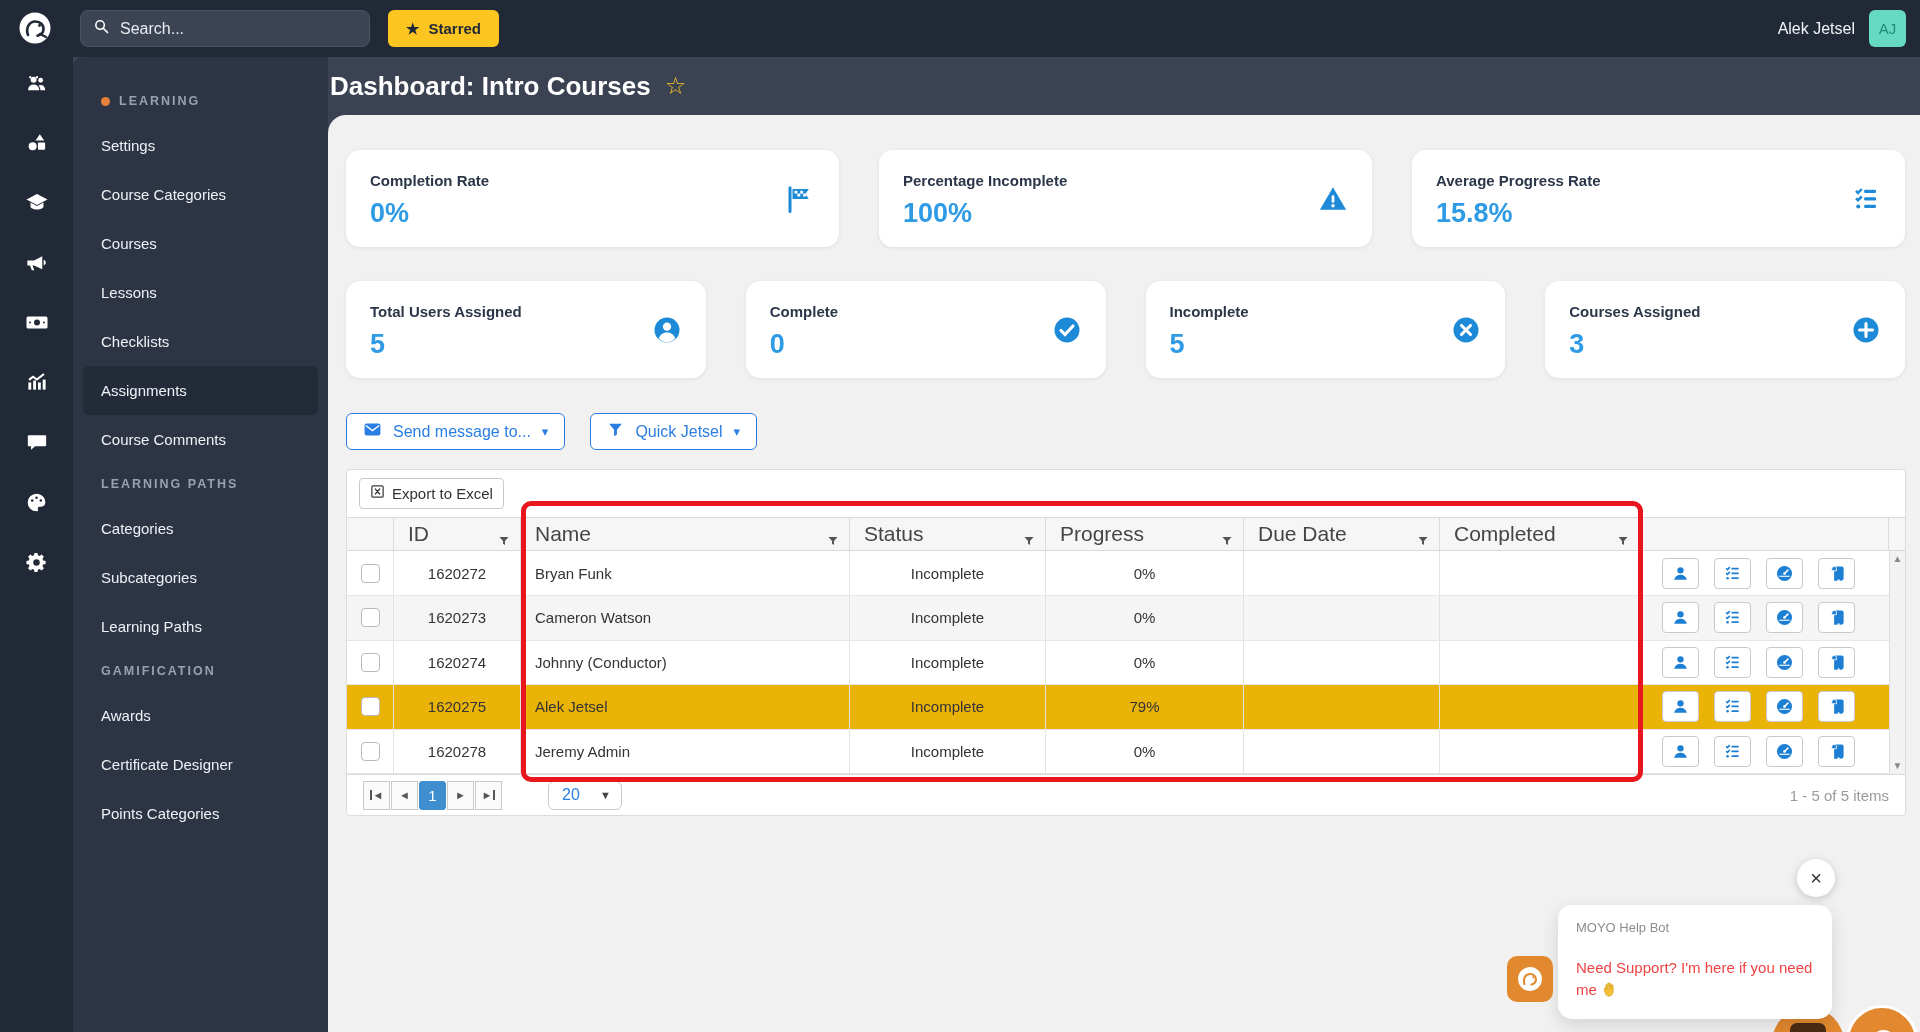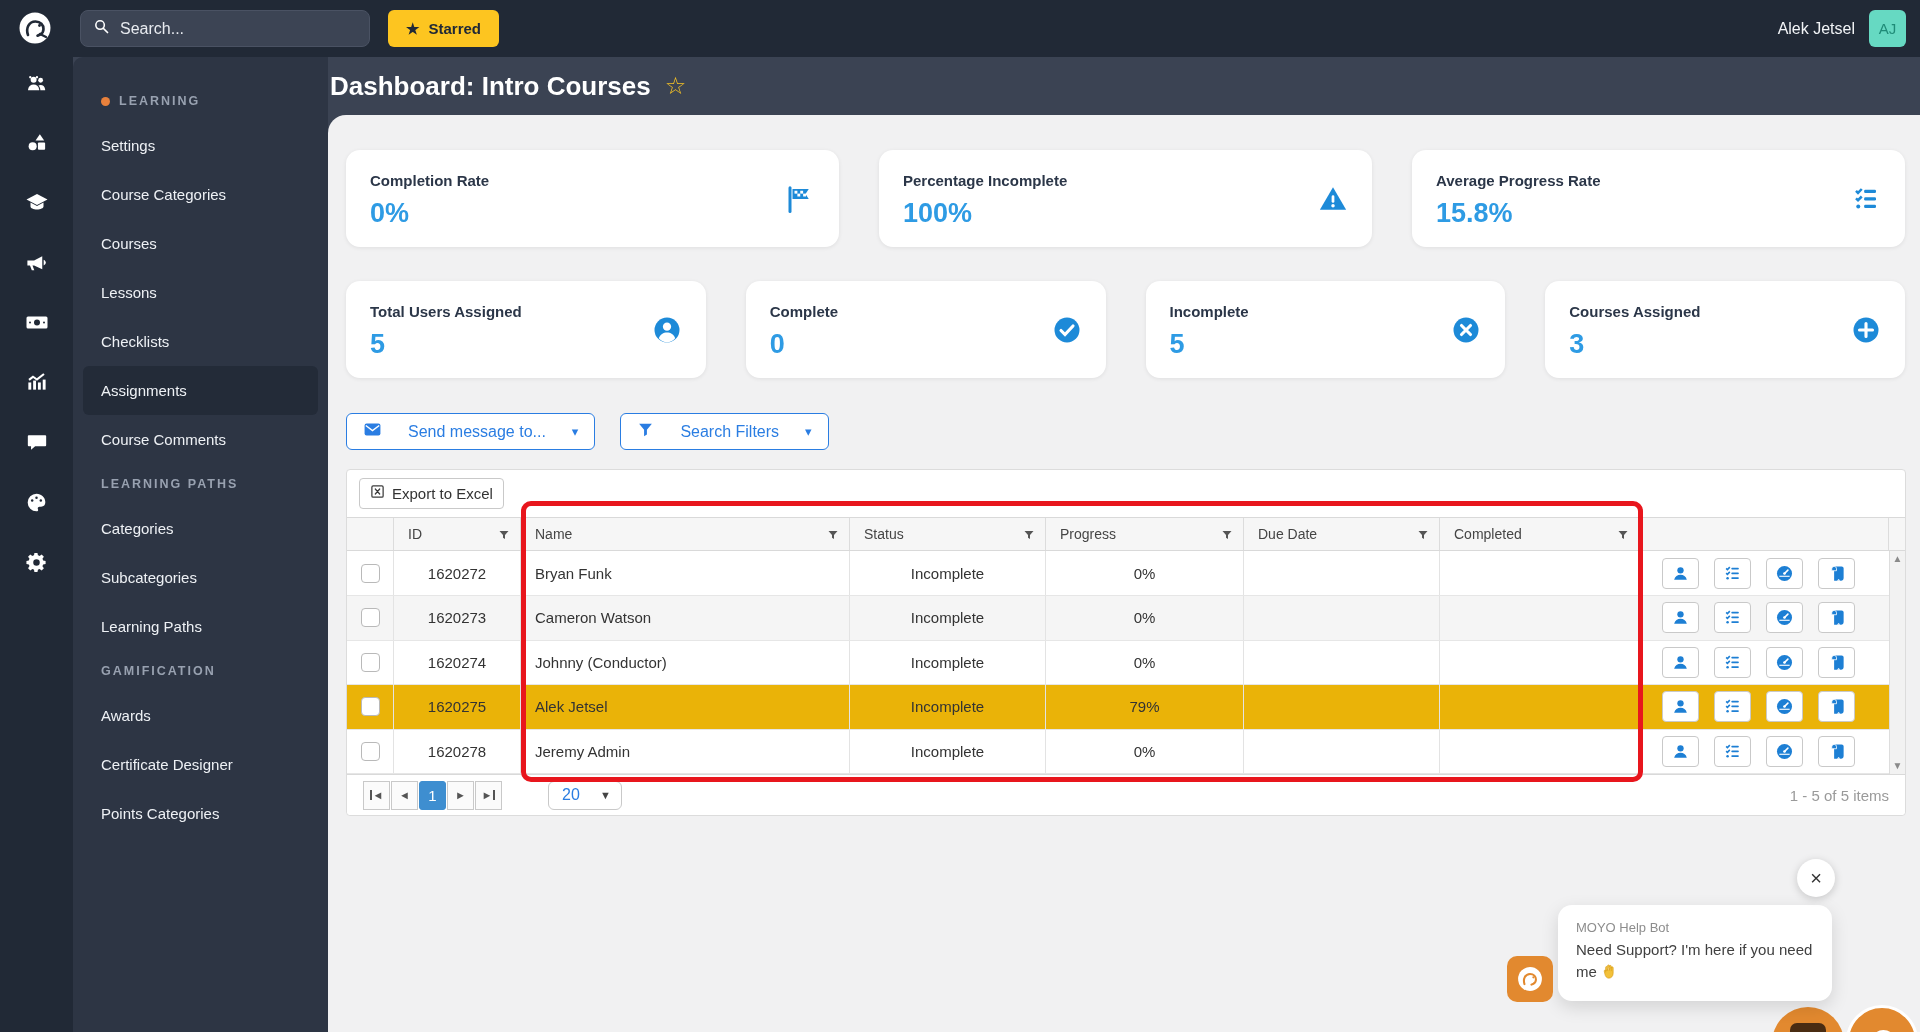--- a/index.html
+++ b/index.html
@@ -43,29 +43,29 @@
   .cards-row.r1 { top:35px; }
   .cards-row.r2 { top:166px; }
   .card { background:#ffffff; border-radius:14px; height:97px; flex:1; position:relative; box-shadow:0 1px 4px rgba(0,0,0,0.08); padding:22px 24px; }
   .card-label { font-size:15px; font-weight:bold; color:#2b3648; }
   .card-value { font-size:27px; font-weight:bold; color:#2e9be4; margin-top:9px; }
   .card-icon { position:absolute; right:24px; top:50%; transform:translateY(-50%); width:30px; height:30px; }
   .card-icon svg { width:30px; height:30px; }
 
   
   .actions-row { position:absolute; left:18px; top:298px; display:flex; gap:25px; }
-  .blue-btn { height:37px; background:#ffffff; border:1px solid #2a7de2; border-radius:6px; color:#2a7de2; font-size:16px; display:flex; align-items:center; gap:26px; padding:0 16px; cursor:pointer; font-family:"Liberation Sans", sans-serif; }
+  .blue-btn { height:37px; background:#ffffff; border:1px solid #2a7de2; border-radius:6px; color:#2a7de2; font-size:16px; display:flex; align-items:center; gap:11px; padding:0 16px; cursor:pointer; font-family:"Liberation Sans", sans-serif; }
   .blue-btn .caret { font-size:13px; }
 
   
   .grid { position:absolute; left:18px; top:354px; width:1560px; height:347px; background:#ffffff; border:1px solid #dcdcdc; border-radius:4px; display:flex; flex-direction:column; }
   .grid-toolbar { height:47px; display:flex; align-items:center; padding-left:12px; }
   .export-btn { height:31px; border:1px solid #c9c9c9; background:#ffffff; border-radius:4px; display:flex; align-items:center; gap:7px; padding:0 10px; font-size:15px; color:#333; cursor:pointer; font-family:"Liberation Sans", sans-serif; }
   .t-header { height:35px; background:#f6f6f6; border-top:1px solid #d9d9d9; border-bottom:1px solid #d9d9d9; display:flex; }
-  .h-cell { display:flex; align-items:center; justify-content:space-between; padding:0 10px 0 14px; border-right:1px solid #dcdcdc; color:#454545; font-size:14px; cursor:pointer; }
+  .h-cell { display:flex; align-items:center; justify-content:space-between; padding:0 10px 0 14px; border-right:1px solid #dcdcdc; color:#454545; font-size:21px; cursor:pointer; }
   .h-blank { border-right:1px solid #dcdcdc; }
   .h-fill { flex:1; border-right:1px solid #dcdcdc; }
   .h-spacer { width:16px; }
   .funnel { width:12px; height:12px; flex:0 0 auto; }
   .t-body { position:relative; flex:1; }
   .t-row { height:44.6px; display:flex; border-bottom:1px solid #e6e6e6; background:#ffffff; }
   .t-row.alt { background:#f5f5f5; }
   .t-row.dark { background:#eab308; }
   .t-cell { display:flex; align-items:center; border-right:1px solid #e3e3e3; font-size:15px; color:#333; padding:0 14px; }
   .c-center { justify-content:center; padding:0; }
@@ -92,21 +92,21 @@
   .page-size .caret { color:#444; font-size:11px; }
   .pager-summary { margin-left:auto; color:#9a9a9a; font-size:15px; }
 
   
   .annotation { position:absolute; left:521px; top:501px; width:1122px; height:281px; border:5px solid #e8161d; border-radius:10px; z-index:40; pointer-events:none; }
 
   
   .chat-close { position:absolute; left:1797px; top:859px; width:38px; height:38px; border-radius:50%; background:#ffffff; box-shadow:0 2px 8px rgba(0,0,0,0.18); display:flex; align-items:center; justify-content:center; color:#333; font-size:20px; cursor:pointer; z-index:50; }
   .chat-bubble { position:absolute; left:1558px; top:905px; width:274px; min-height:92px; background:#ffffff; border-radius:14px; box-shadow:0 6px 18px rgba(0,0,0,0.13); padding:15px 18px; z-index:49; }
   .bot-name { color:#8d8d8d; font-size:13px; }
-  .bot-msg { color:#404040; font-size:15px; margin-top:4px; line-height:1.45; }
+  .bot-msg { color:#ef4444; font-size:15px; margin-top:22px; line-height:1.45; }
   .wave { display:inline-block; vertical-align:-3px; margin-top:2px; }
   .chat-avatar { position:absolute; left:1507px; top:956px; width:46px; height:46px; border-radius:10px; background:#e2892f; display:flex; align-items:center; justify-content:center; z-index:49; cursor:pointer; }
   .float-circle { position:absolute; border-radius:50%; background:#e2892f; z-index:48; display:flex; align-items:flex-start; justify-content:center; cursor:pointer; }
   .fc-a { left:1772px; top:1007px; width:72px; height:72px; }
   .fc-a .inner { margin-top:16px; width:36px; height:26px; background:#4a2c12; border-radius:7px; }
   .fc-b { left:1846px; top:1005px; width:72px; height:72px; border:3px solid #fff; }
 </style>
 </head>
 <body>
 
@@ -346,21 +346,21 @@
               <rect x="2" y="4.5" width="20" height="15" rx="2.5" fill="#2a7de2"></rect>
               <path d="M3.5 7l8.5 6.5L20.5 7" stroke="#ffffff" stroke-width="1.8" fill="none"></path>
             </svg></span>
         <span>Send message to...</span>
         <span class="caret">▾</span>
       </button>
       <button class="blue-btn">
         <span><svg viewBox="0 0 24 24" width="17" height="17">
               <path d="M3 4h18l-7 8.2V19l-4 2.4v-9.2z" fill="#2a7de2"></path>
             </svg></span>
-        <span>Search Filters</span>
+        <span>Quick Jetsel</span>
         <span class="caret">▾</span>
       </button>
     </div>
 
     <div class="grid">
       <div class="grid-toolbar">
         <button class="export-btn">
           <span><svg viewBox="0 0 24 24" width="15" height="15">
                 <rect x="3" y="3" width="18" height="18" rx="2" fill="none" stroke="#3c3c3c" stroke-width="2"></rect>
                 <path d="M8.5 8l7 8M15.5 8l-7 8" stroke="#3c3c3c" stroke-width="2" stroke-linecap="round"></path>

